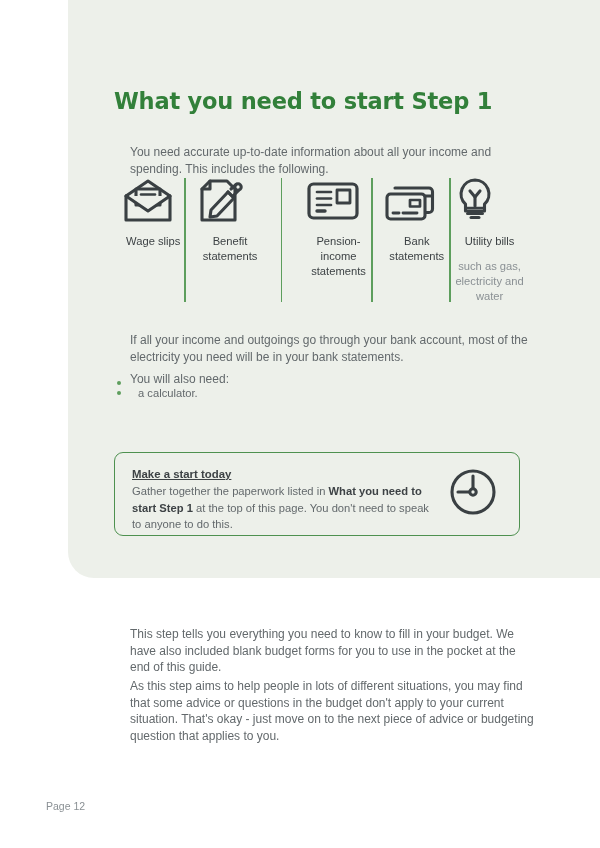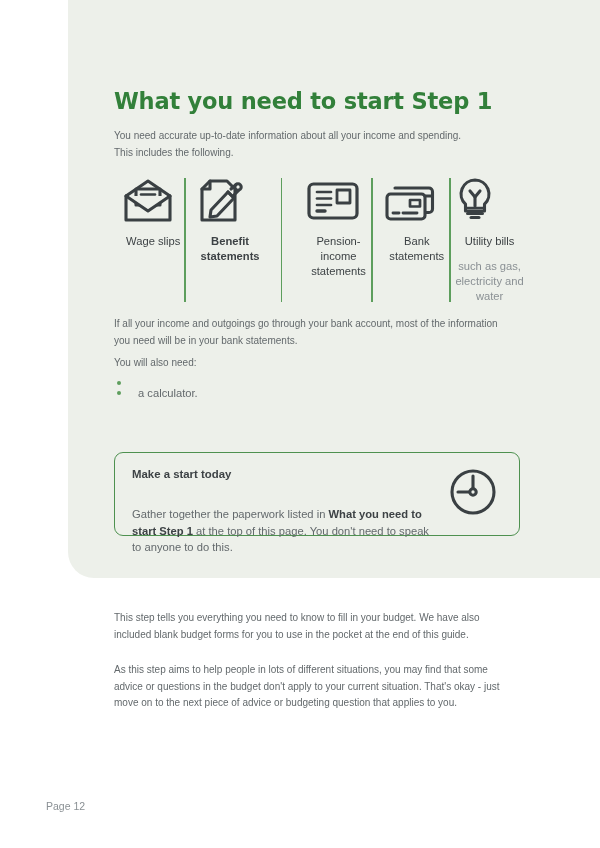--- a/index.html
+++ b/index.html
@@ -44,24 +44,24 @@
     color: #32803a;
     letter-spacing: -0.2px;
     margin: 0;
     position: absolute;
     top: 88px;
     left: 0;
     white-space: nowrap;
   }
 
   p.body-text {
-    font-size: 10px;
+    font-size: 12px;
     line-height: 16.5px;
     color: #63696c;
-    margin: 0;
+    margin: 16px;
   }
 
   .intro-para {
     position: absolute;
     top: 128px;
     left: 0;
     width: 366px;
   }
 
   
@@ -73,21 +73,21 @@
     display: flex;
     align-items: flex-start;
     text-align: center;
   }
   .icon-col {
     position: relative;
     display: flex;
     flex-direction: column;
   }
   .icon-col.c0 { width: 78px; padding-left: 4px; }
-  .icon-col.c1 { width: 79px; padding-left: 14px; font-weight: bold; }
+  .icon-col.c1 { width: 79px; padding-left: 14px; }
   .icon-col.c2 { width: 82px; padding-left: 25px; margin-left: 19px; }
   .icon-col.c3 { width: 81px; padding-left: 13px; }
   .icon-col.c4 { width: 86px; padding-left: 6px; }
 
   .divider {
     position: absolute;
     left: 0;
     top: 2px;
     width: 1.6px;
     height: 124px;
@@ -156,21 +156,22 @@
     border: 1.4px solid #4e9150;
     border-radius: 9px;
     box-sizing: border-box;
     padding: 14px 17px 0 17px;
   }
   .callout-title {
     font-size: 11.4px;
     font-weight: bold;
     color: #3d4245;
     line-height: 15px;
-    margin: 0 0 24px 0;
+    margin: 0 0 1px 0;
+    text-decoration: underline;
   }
   .callout-body {
     font-size: 11.2px;
     line-height: 16.5px;
     color: #63696c;
     margin: 0;
     width: 300px;
   }
   .callout-body b { color: #3d4245; font-weight: bold; }
   .clock-wrap {
@@ -275,21 +276,21 @@
           <line x1="20" y1="20" x2="20" y2="29"></line>
           <path d="M16 40.5 L24 40.5" stroke-width="3"></path>
         </svg>
       </div>
       <div class="icon-label">Utility bills</div>
       <div class="icon-sub">such as gas, electricity and water</div>
     </div>
 
   </div>
 
-  <p class="body-text para-a">If all your income and outgoings go through your bank account, most of the information you need will be in your bank statements.</p>
+  <p class="body-text para-a">If all your income and outgoings go through your bank account, most of the electricity you need will be in your bank statements.</p>
   <p class="body-text para-b">You will also need:</p>
 
   <ul class="need-list">
     <li><span class="bullet"></span></li>
     <li><span class="bullet"></span><span>a calculator.</span></li>
   </ul>
 
   <div class="callout">
     <div class="callout-title">Make a start today</div>
     <p class="callout-body"><span>Gather together the paperwork listed in </span><b>What you need to start Step 1</b><span> at the top of this page. You don't need to speak to anyone to do this.</span></p>

